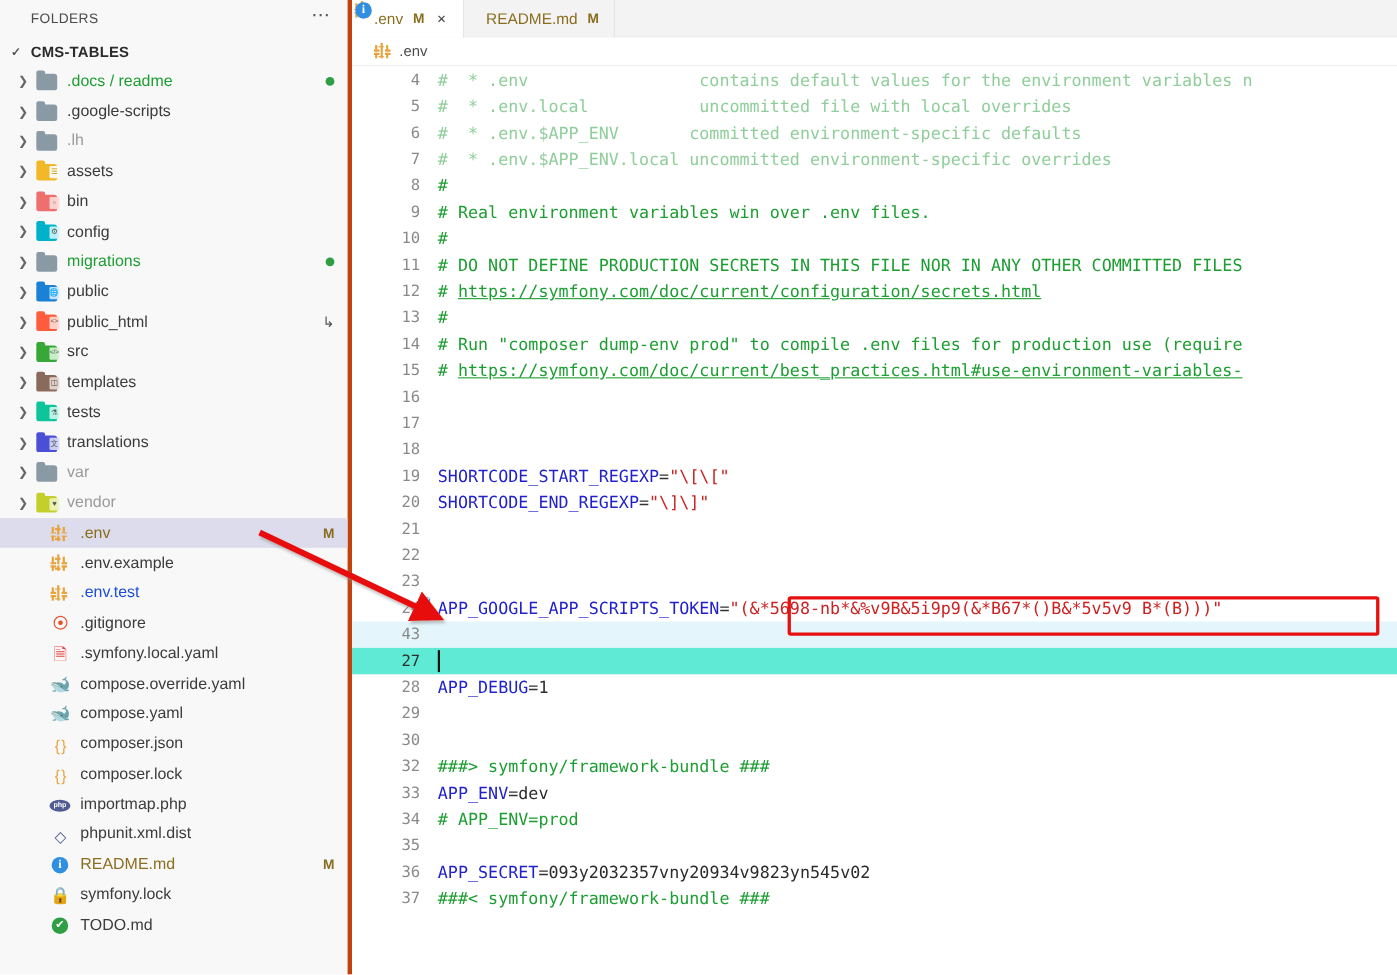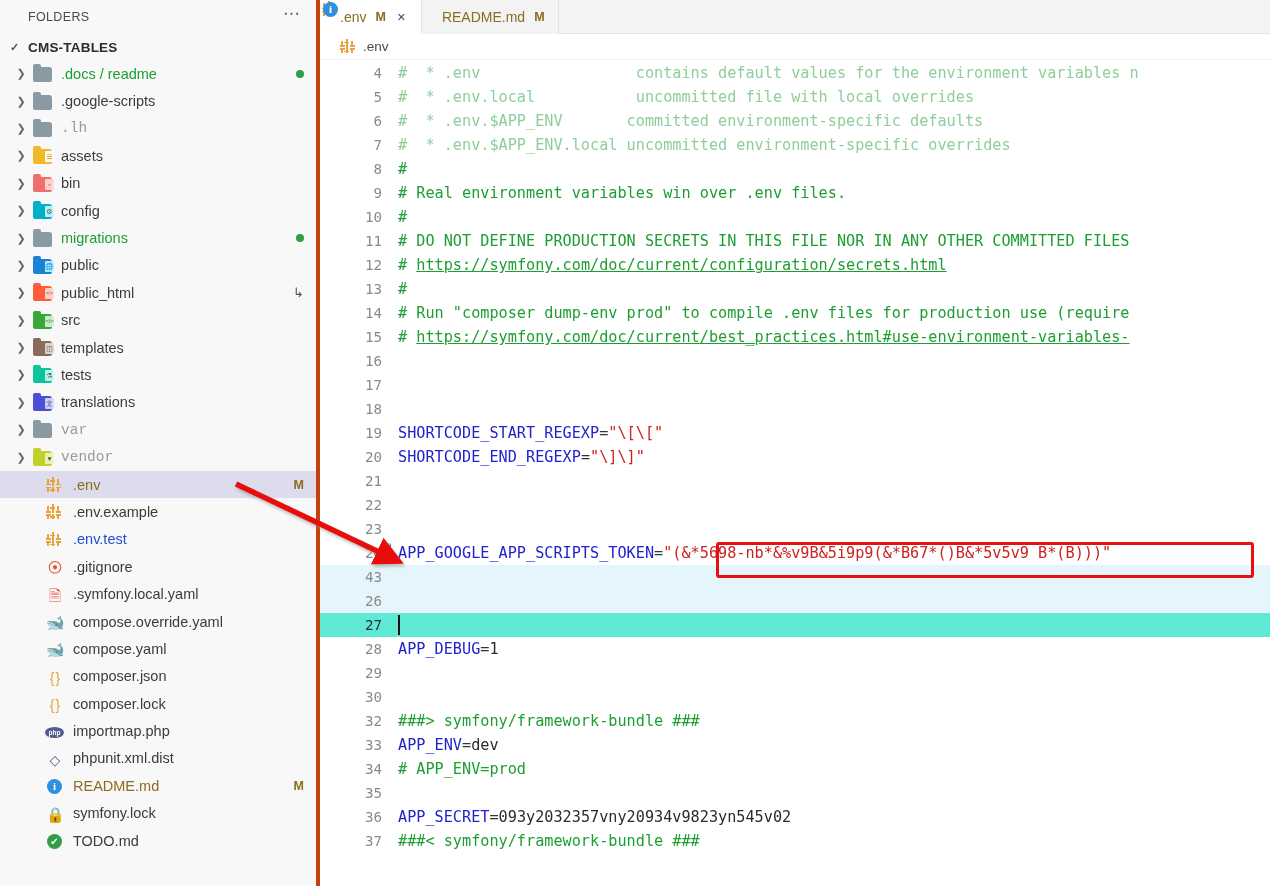--- a/index.html
+++ b/index.html
@@ -62,21 +62,21 @@
     position: relative;
     display: inline-block;
   }
   .row .lbl { flex: 1; overflow: hidden; text-overflow: ellipsis; }
   .row .badge { font-size: 12.5px; font-weight: bold; color: #8a6d1f; }
   .row .dot { width: 8px; height: 8px; border-radius: 50%; background: #2f9e44; }
   .row .arr { color: #555; font-size: 13px; }
   .row.file { padding-left: 22px; }
   .row.file .ic { margin-left: 22px; }
   .row.selected { background: #dcdcec; }
-  .row.dim .lbl { color: #9a9a9a; font-family: Liberation Mono, monospace; }
+  .row.dim .lbl { color: #9a9a9a; }
 
   
   .folder { width: 19px; height: 15px; border-radius: 2px 3px 2px 2px; position: absolute; top: 2px; left: 1px; }
   .folder::before {
     content: ""; position: absolute; top: -3px; left: 0;
     width: 8px; height: 4px; border-radius: 2px 2px 0 0; background: inherit;
   }
   .fbadge {
     position: absolute; right: 0px; top: 4px;
     width: 9px; height: 11px; border-radius: 1px;
@@ -442,21 +442,20 @@
         <div class="cl"><span class="gut">16</span><span class="txt"></span></div>
         <div class="cl"><span class="gut">17</span><span class="txt"></span></div>
         <div class="cl"><span class="gut">18</span><span class="txt"></span></div>
         <div class="cl"><span class="gut">19</span><span class="txt"><span class="c-key">SHORTCODE_START_REGEXP</span><span class="c-op">=</span><span class="c-str">"\[\["</span></span></div>
         <div class="cl"><span class="gut">20</span><span class="txt"><span class="c-key">SHORTCODE_END_REGEXP</span><span class="c-op">=</span><span class="c-str">"\]\]"</span></span></div>
         <div class="cl"><span class="gut">21</span><span class="txt"></span></div>
         <div class="cl"><span class="gut">22</span><span class="txt"></span></div>
         <div class="cl"><span class="gut">23</span><span class="txt"></span></div>
         <div class="cl"><span class="gut">24</span><span class="chgmark"></span><span class="txt"><span class="c-key">APP_GOOGLE_APP_SCRIPTS_TOKEN</span><span class="c-op">=</span><span class="c-str">"(&amp;*5698-nb*&amp;%v9B&amp;5i9p9(&amp;*B67*()B&amp;*5v5v9 B*(B)))"</span></span><span style="position: absolute; left: 78px; right: 0px; top: 18px; height: 6px; background: rgb(228, 246, 252); z-index: -1;"></span></div>
         <div class="cl hl-sel"><span class="gut">43</span><span class="txt"></span></div>
-        <div class="cl hl-sel"><span class="gut">26</span><span class="txt"></span></div>
         <div class="cl hl-cur cur"><span class="gut">27</span><span class="txt"></span><span class="cursor"></span></div>
         <div class="cl"><span class="gut">28</span><span class="txt"><span class="c-key">APP_DEBUG</span><span class="c-op">=</span><span class="c-val">1</span></span></div>
         <div class="cl"><span class="gut">29</span><span class="txt"></span></div>
         <div class="cl"><span class="gut">30</span><span class="txt"></span></div>
         <div class="cl"><span class="gut">32</span><span class="txt"><span class="c-comment">###&gt; symfony/framework-bundle ###</span></span></div>
         <div class="cl"><span class="gut">33</span><span class="txt"><span class="c-key">APP_ENV</span><span class="c-op">=</span><span class="c-val">dev</span></span></div>
         <div class="cl"><span class="gut">34</span><span class="txt"><span class="c-comment"># APP_ENV=prod</span></span></div>
         <div class="cl"><span class="gut">35</span><span class="txt"></span></div>
         <div class="cl"><span class="gut">36</span><span class="txt"><span class="c-key">APP_SECRET</span><span class="c-op">=</span><span class="c-val">093y2032357vny20934v9823yn545v02</span></span></div>
         <div class="cl"><span class="gut">37</span><span class="txt"><span class="c-comment">###&lt; symfony/framework-bundle ###</span></span></div>

